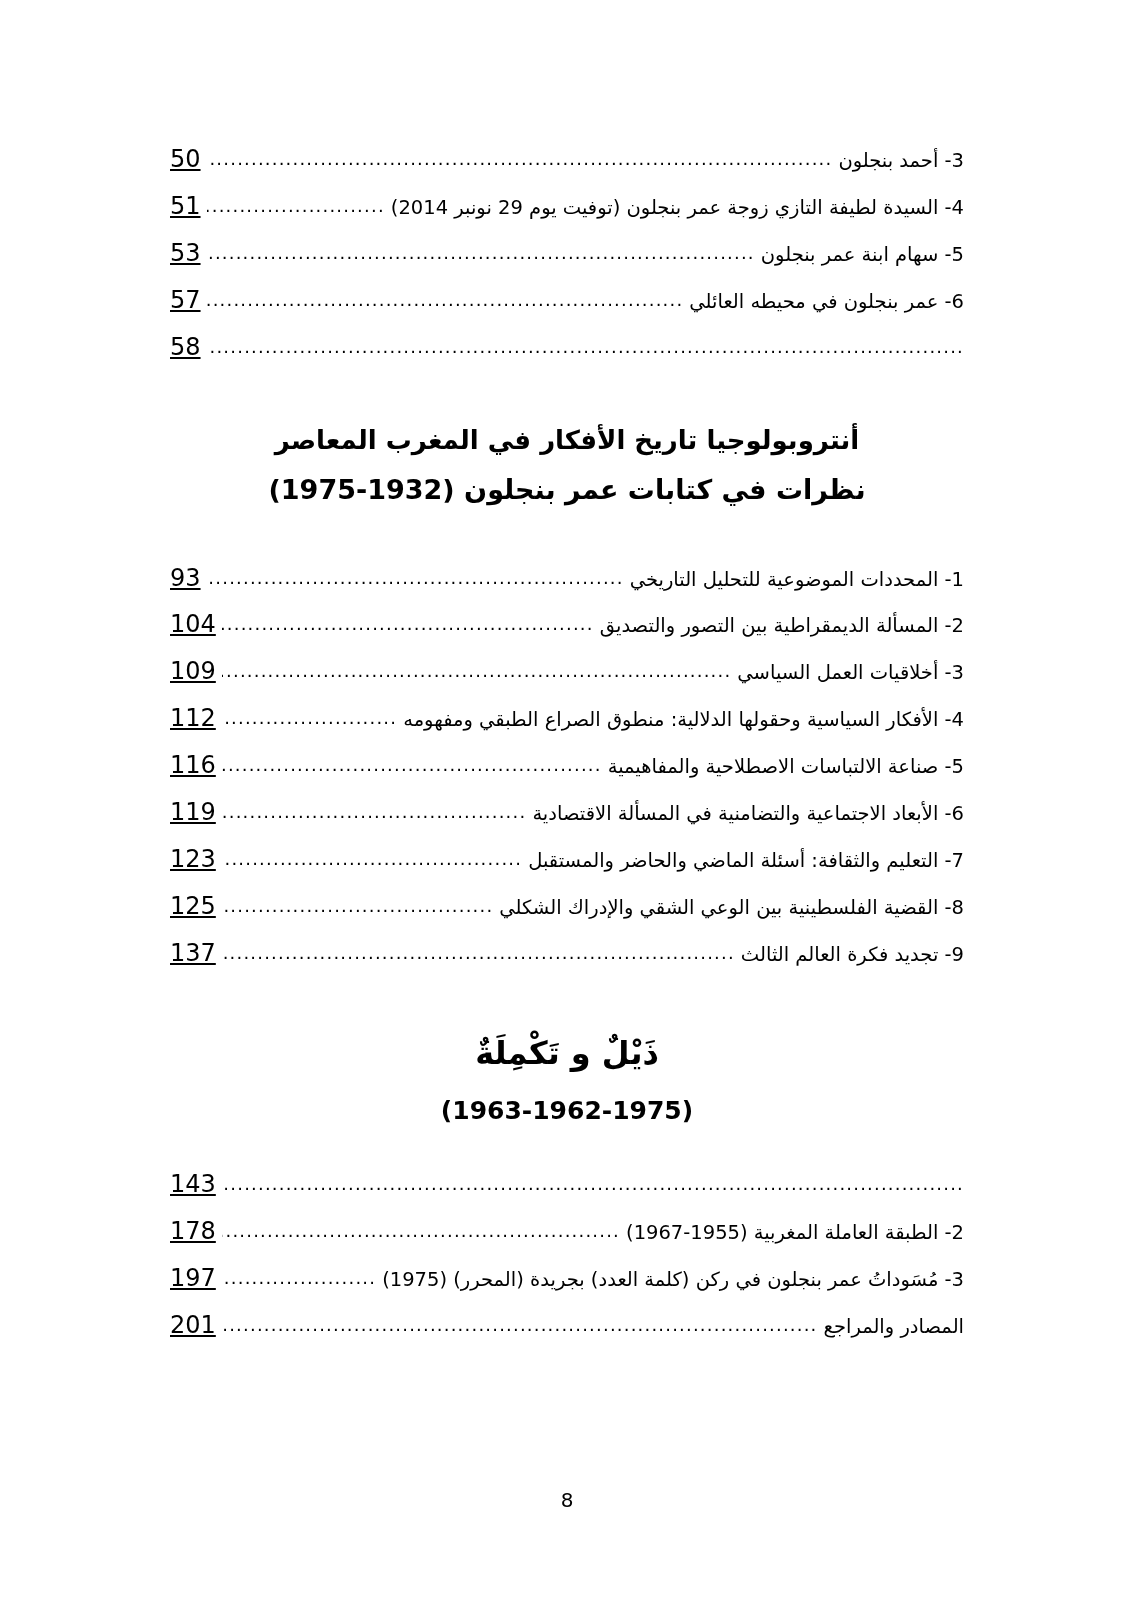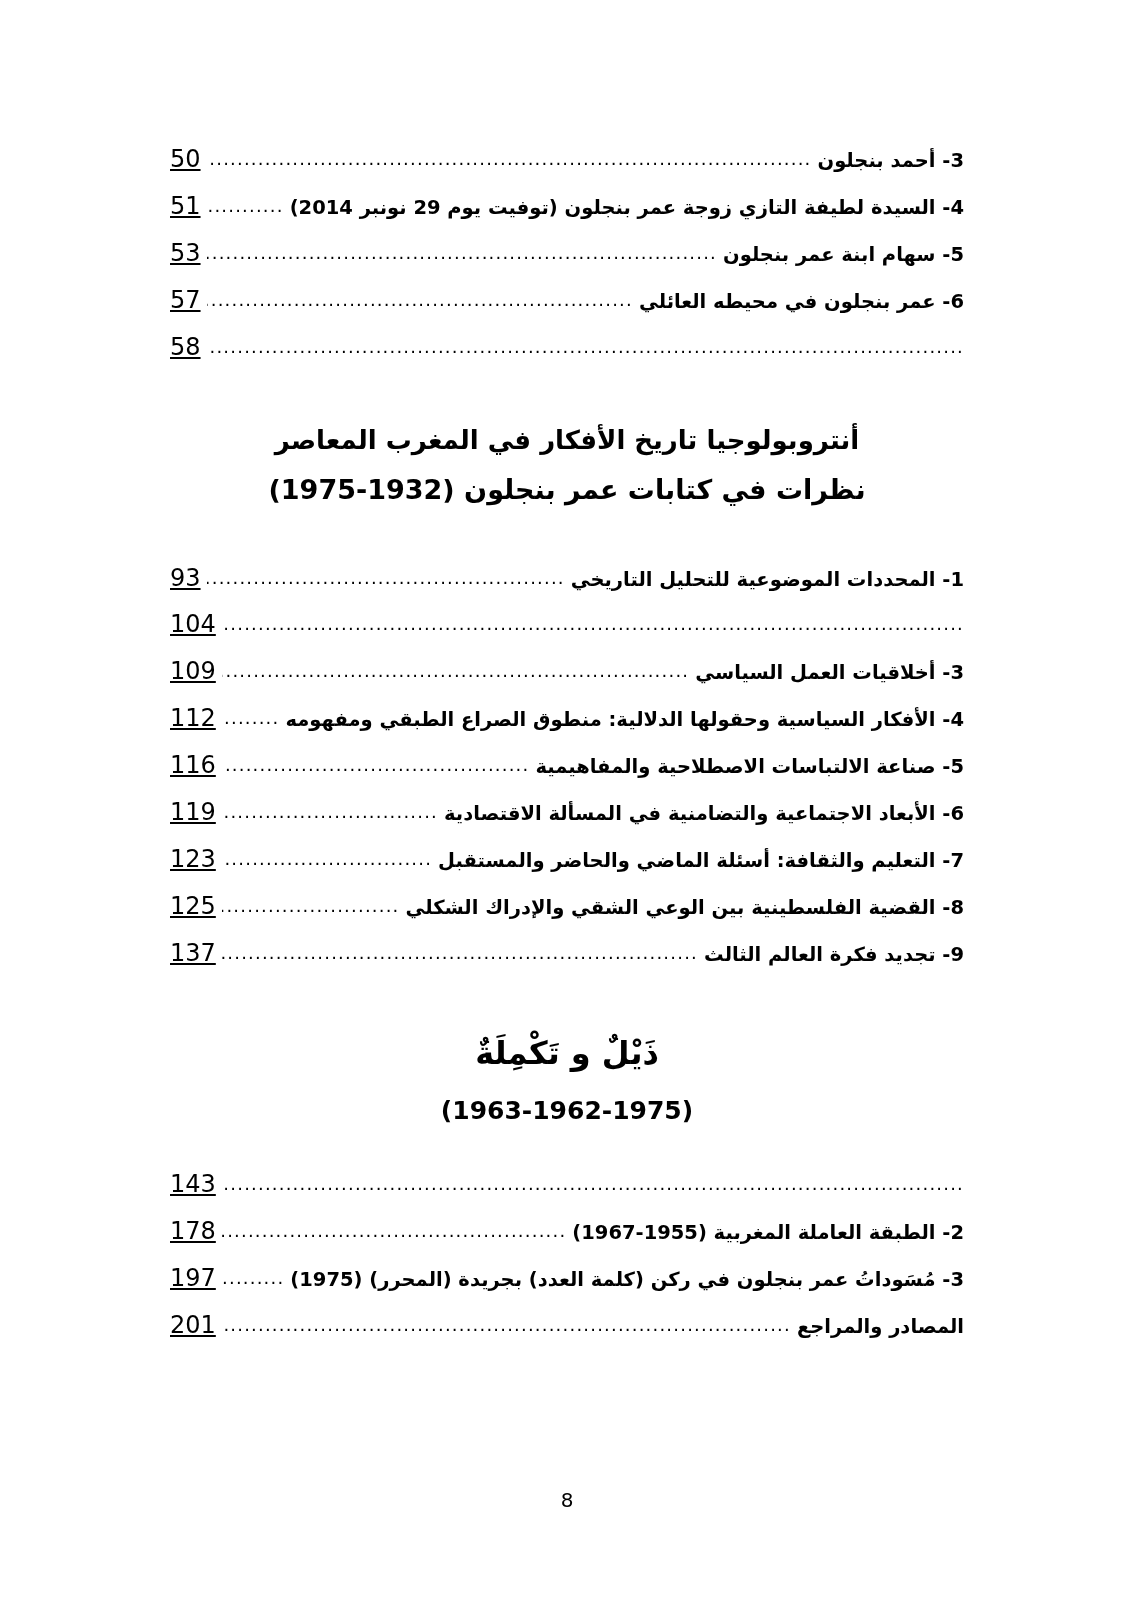--- a/index.html
+++ b/index.html
@@ -34,21 +34,20 @@
     align-items: baseline;
     direction: rtl;
     font-size: 19.5px;
     line-height: 1.62;
     margin: 0 0 8px 0;
     white-space: nowrap;
   }
   .toc-entry .label {
     flex: 0 0 auto;
     padding-left: 6px;
-    font-weight: bold;
   }
   .toc-entry .dots {
     flex: 1 1 auto;
     overflow: hidden;
     white-space: nowrap;
     letter-spacing: 1.2px;
     font-size: 18px;
     transform: translateY(-2px);
     color: #000;
   }
@@ -139,20 +138,21 @@
 
   <div class="gap-a"></div>
 
   <ul class="toc-list">
     <li class="toc-entry">
       <span class="label">1- المحددات الموضوعية للتحليل التاريخي</span>
       <span class="dots">............................................................................................................................</span>
       <span class="page-num">93</span>
     </li>
     <li class="toc-entry">
+      <span class="label">2- المسألة الديمقراطية بين التصور والتصديق</span>
       <span class="dots">............................................................................................................................</span>
       <span class="page-num">104</span>
     </li>
     <li class="toc-entry">
       <span class="label">3- أخلاقيات العمل السياسي</span>
       <span class="dots">............................................................................................................................</span>
       <span class="page-num">109</span>
     </li>
     <li class="toc-entry">
       <span class="label">4- الأفكار السياسية وحقولها الدلالية: منطوق الصراع الطبقي ومفهومه</span>

